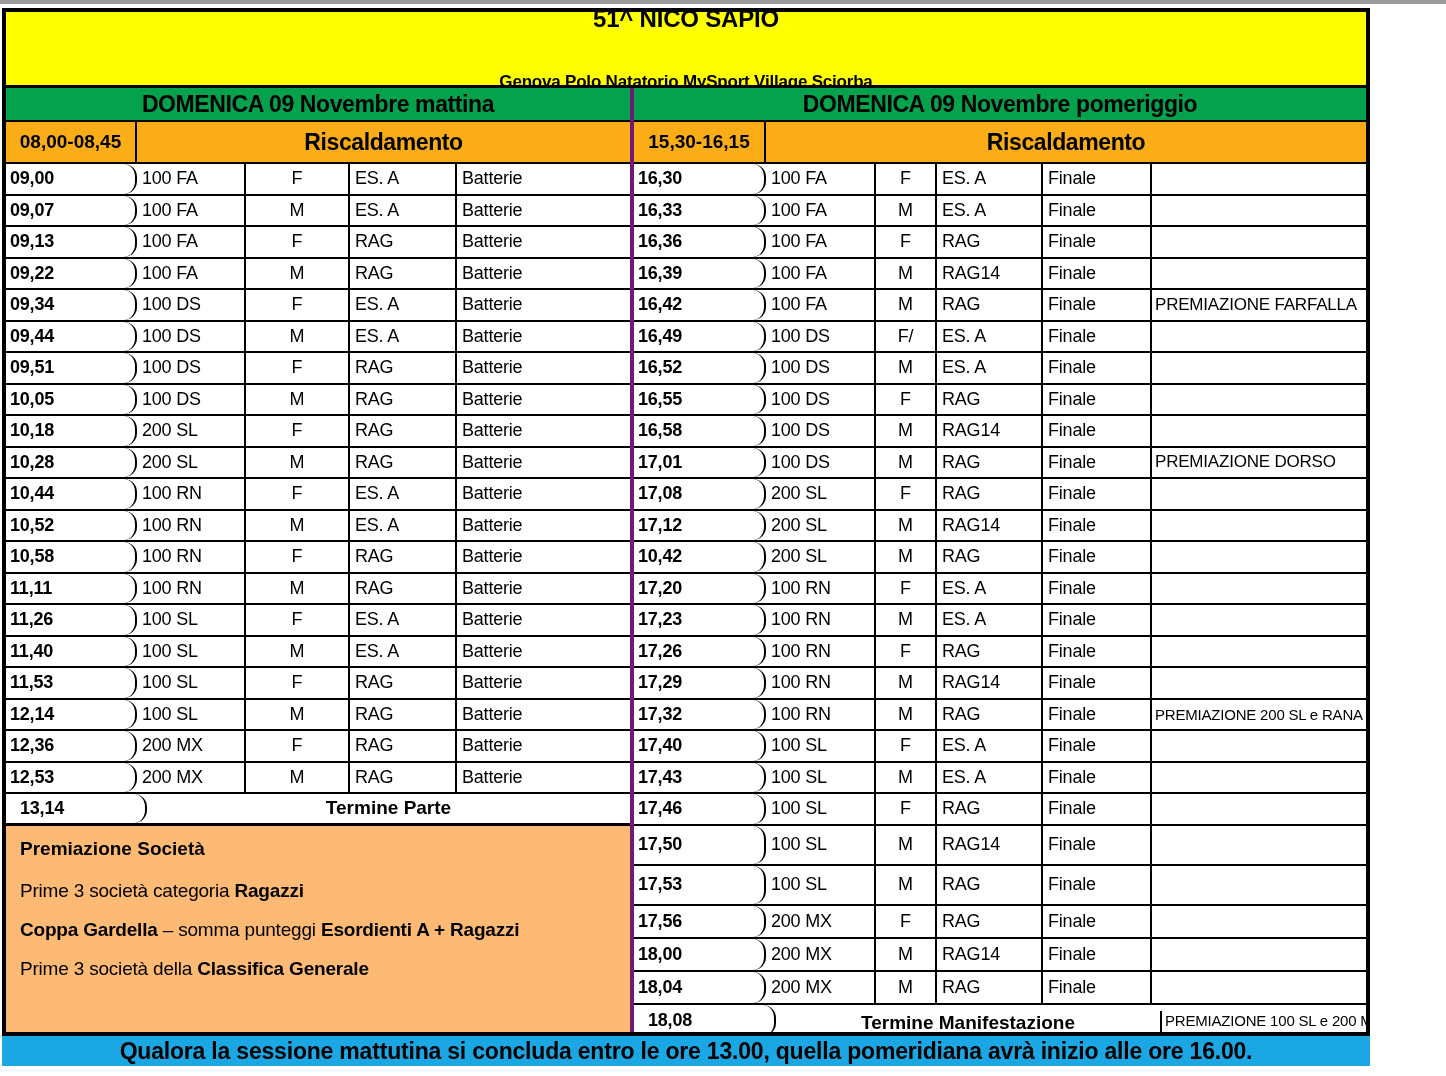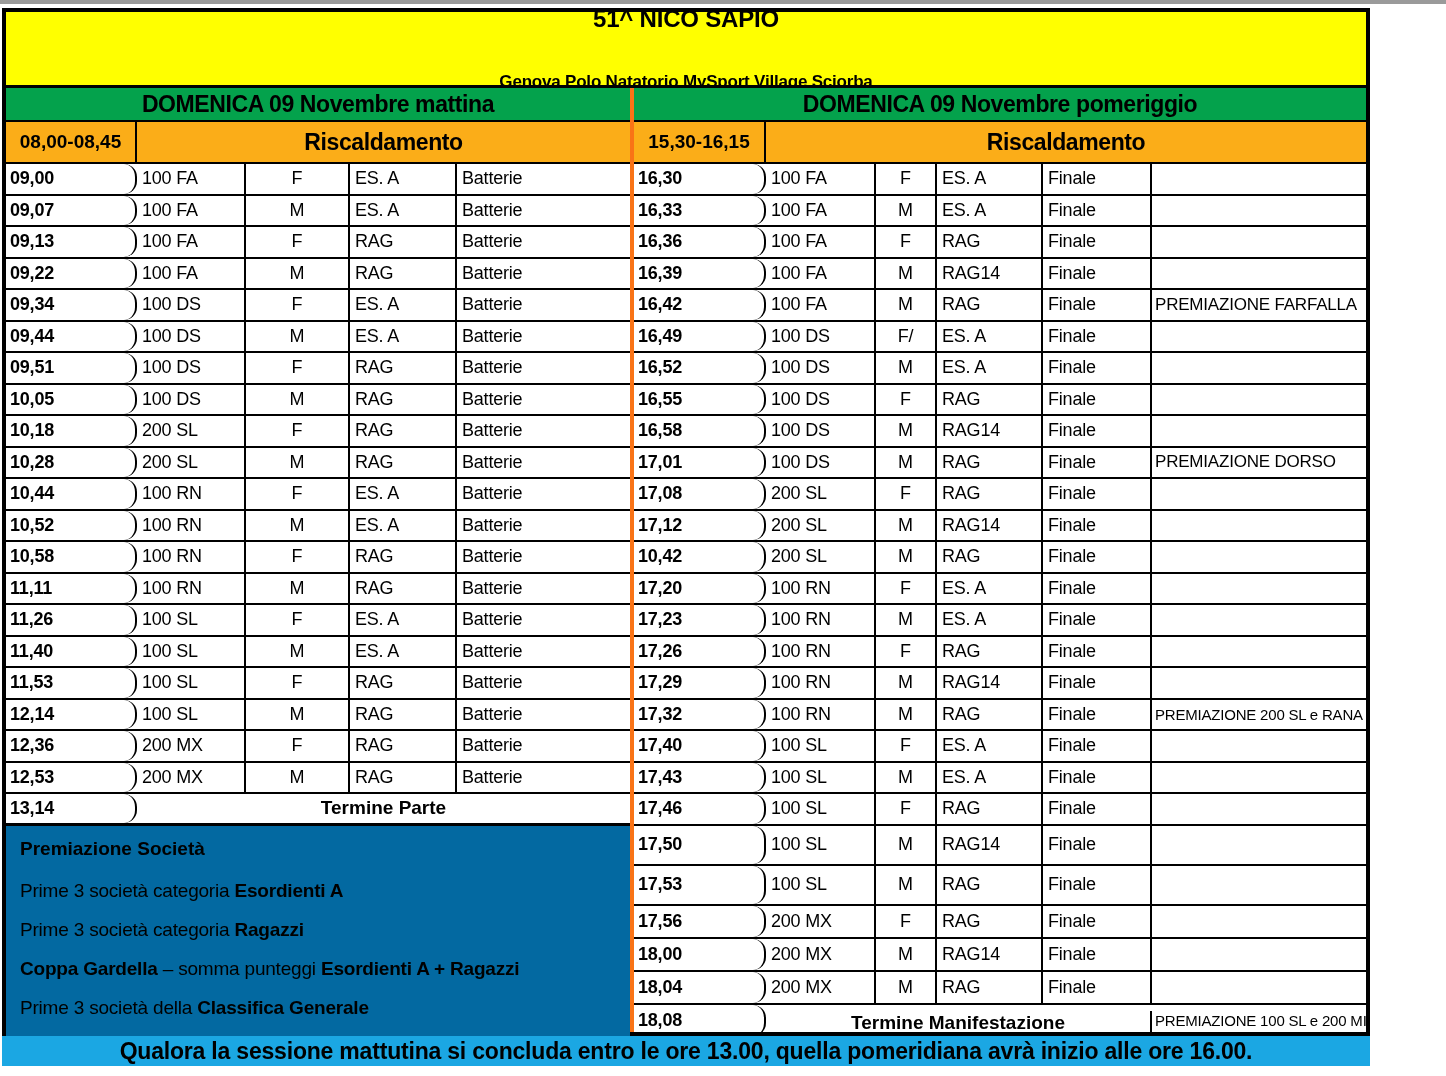--- a/index.html
+++ b/index.html
@@ -12,21 +12,21 @@
   .sheet{ position:absolute; left:2px; top:8px; width:1368px; }
   .table-outer{ border:4px solid #000; height:1028px; display:flex; flex-direction:column; background:#fff; }
 
   .title-block{ height:76px; background:var(--yellow); border-bottom:3px solid #000;
     display:flex; flex-direction:column; align-items:center; justify-content:center; gap:3px; }
   .title{ font-size:24px; font-weight:bold; letter-spacing:-0.2px; }
   .subtitle{ font-size:17px; font-weight:bold; letter-spacing:-0.2px;margin-top:36px; }
 
   .columns{ flex:1; display:flex; min-height:0; }
   .col{ display:flex; flex-direction:column; min-height:0; }
-  .col-morning{ width:628px; border-right:4px solid #f97316; }
+  .col-morning{ width:628px; border-right:4px solid #701a75; }
   .col-afternoon{ flex:1; }
 
   .col-header{ height:34px; background:var(--green); border-bottom:2px solid #000;
     display:flex; align-items:center; justify-content:center; font-size:23px; font-weight:bold; letter-spacing:-0.4px; }
 
   .warmup{ height:42px; background:var(--orange); border-bottom:2px solid #000; display:flex; }
   .warmup-time{ width:131px; border-right:2px solid #000; display:flex; align-items:center; justify-content:center;
     font-size:19px; font-weight:bold; }
   .col-afternoon .warmup-time{ width:132px; }
   .warmup-label{ flex:1; display:flex; align-items:center; justify-content:center; font-size:23px; font-weight:bold; letter-spacing:-0.4px; }
@@ -38,27 +38,27 @@
   .row.tall{ height:40px; }
   .row.med{ height:33px; }
   .cell{ border-right:2px solid #000; display:flex; align-items:center; padding:0 5px;
     font-size:18px; letter-spacing:-0.2px; white-space:nowrap; overflow:hidden; }
   .cell:last-child{ border-right:none; }
   .cell.time{ font-weight:bold; padding-left:4px;border-radius:13px; }
   .cell.sex{ justify-content:center; padding:0; }
   .cell.note{ font-size:17px; padding:0 3px; }
   .cell.note.small{ font-size:15px;text-align:center; }
 
-  .end-row{ display:grid; border-bottom:3px solid #000; height:31.5px; flex:none; }
+  .end-row{ display:grid; border-bottom:3px solid #000; height:31.5px; flex:none;padding-left:10px; }
   .col-morning .end-row{ grid-template-columns:131px 1fr; }
   .col-afternoon .end-row{ flex:1; min-height:31px; grid-template-columns:132px 386px 1fr; border-bottom:none; }
   .end-label{ display:flex; align-items:center; justify-content:center; font-size:19px; font-weight:bold; }
   .col-afternoon .end-label{ border-right:2px solid #000;margin-top:6px; }
 
-  .awards{ flex:1; padding:12px 14px 0 14px; background:#0369a1; }
+  .awards{ flex:1; padding:12px 14px 0 14px; background:#fdba74; }
   .awards-title{ font-size:19px; font-weight:bold; margin-bottom:20px; }
   .awards-line{ font-size:19px; margin-bottom:17px; letter-spacing:-0.2px; }
   .awards-line b{ font-weight:bold; }
 
   .footer-bar{ height:30px; background:var(--blue); display:flex; align-items:center; justify-content:center;
     font-size:23px; font-weight:bold; letter-spacing:-0.2px; }
 </style>
 </head>
 <body>
 
@@ -222,21 +222,20 @@
                 <div class="cell cat">RAG</div>
                 <div class="cell phase">Batterie</div>
               </div>
               <div class="end-row">
               <div class="cell time">13,14</div>
               <div class="end-label">Termine Parte</div>
             </div>
             <div class="awards">
               <div class="awards-title">Premiazione Società</div>
 
-            <div class="awards-line"><span>Prime 3 società categoria </span><b>Esordienti A</b></div>
                 <div class="awards-line"><span>Prime 3 società categoria </span><b>Ragazzi</b></div>
                 <div class="awards-line"><b>Coppa Gardella</b><span> – somma punteggi </span><b>Esordienti A + Ragazzi</b></div>
                 <div class="awards-line"><span>Prime 3 società della </span><b>Classifica Generale</b></div>
               </div>
           </div>
         </div>
 
         <div class="col col-afternoon">
           <div class="col-header">DOMENICA 09 Novembre pomeriggio</div>
           <div class="warmup">

